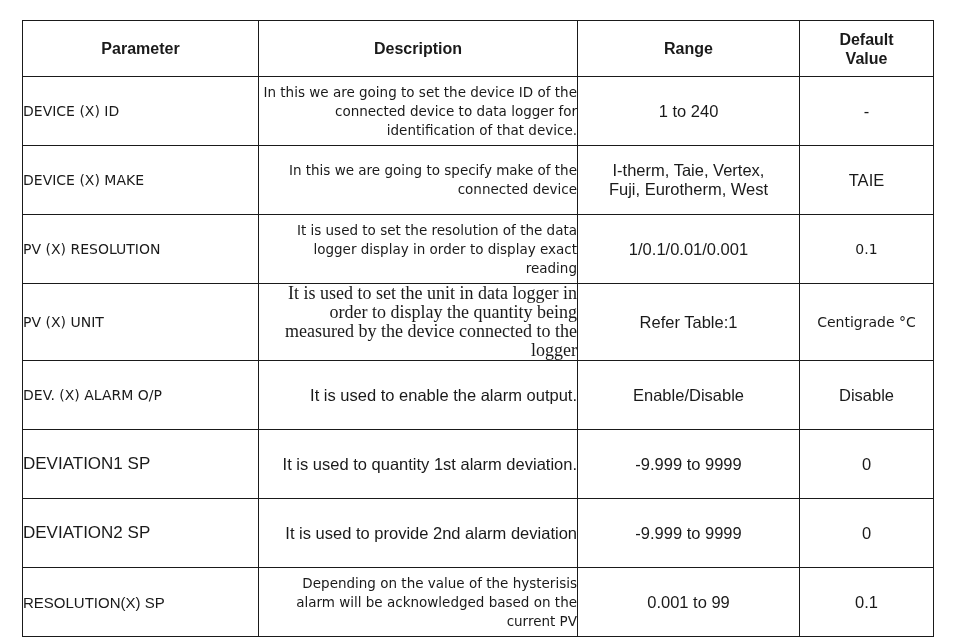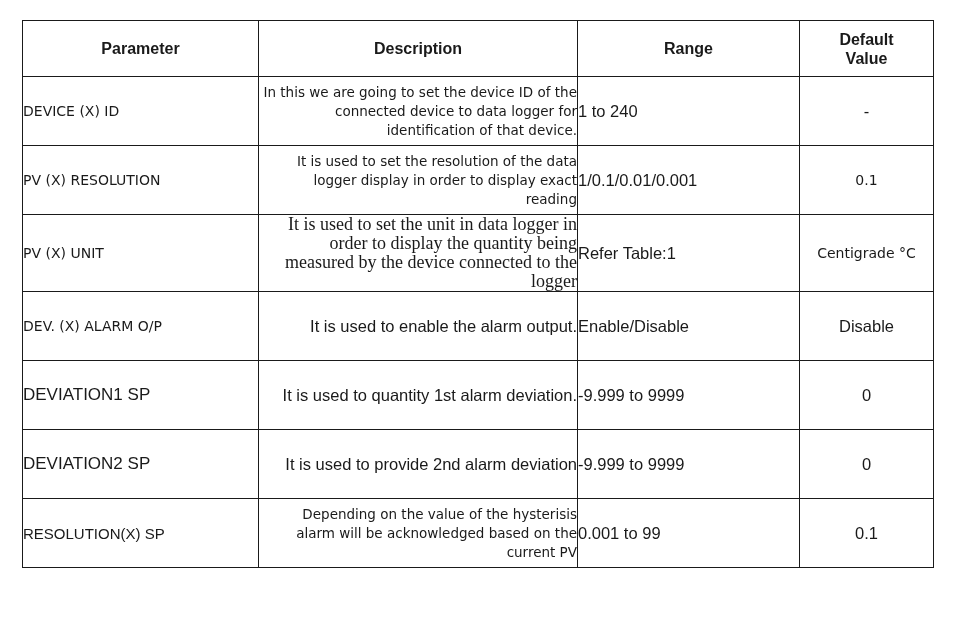--- a/index.html
+++ b/index.html
@@ -18,21 +18,21 @@
   .tbl th {
     font-family: "Liberation Sans", sans-serif;
     font-weight: bold; font-size: 16px; text-align: center; height: 55px;
     line-height: 19px;
   }
   .tbl tr.row td { height: 68px; }
   td.param { text-align: left; font-family: "DejaVu Sans", sans-serif; font-size: 14px; }
   td.param.arial { font-family: "Liberation Sans", sans-serif; font-size: 17px; }
   td.desc { text-align: right; padding-left: 4px; font-family: "DejaVu Sans", sans-serif; font-size: 13.5px; line-height: 19px; }
   td.desc.arial { font-family: "Liberation Sans", sans-serif; font-size: 16.5px; }
-  td.range { text-align: left; font-family: "Liberation Sans", sans-serif; font-size: 16.5px; line-height: 19px; }
+  td.range { text-align: center; font-family: "Liberation Sans", sans-serif; font-size: 16.5px; line-height: 19px; }
   td.def { text-align: center; font-family: "Liberation Sans", sans-serif; font-size: 16.5px; }
   td.def.calibri { font-family: "DejaVu Sans", sans-serif; font-size: 14px; }
   .cell-text { white-space: pre-line; }
 </style>
 </head>
 <body>
 
 <table class="tbl">
   <colgroup>
     <col style="width:236px">
@@ -51,20 +51,28 @@
 
   <tr class="row">
     <td class="param"><span class="cell-text">DEVICE (X) ID</span></td>
     <td class="desc"><span class="cell-text">In this we are going to set the device ID of the
 connected device to data logger for
 identification of that device.</span></td>
     <td class="range"><span class="cell-text">1 to 240</span></td>
     <td class="def"><span class="cell-text">-</span></td>
   </tr>
 
+  <tr class="row">
+    <td class="param"><span class="cell-text">DEVICE (X) MAKE</span></td>
+    <td class="desc"><span class="cell-text">In this we are going to specify  make of the
+ connected device</span></td>
+    <td class="range"><span class="cell-text">I-therm, Taie, Vertex,
+Fuji, Eurotherm, West</span></td>
+    <td class="def"><span class="cell-text">TAIE</span></td>
+  </tr>
 
   <tr class="row">
     <td class="param"><span class="cell-text">PV (X) RESOLUTION</span></td>
     <td class="desc"><span class="cell-text">It is used to set the resolution of the data
 logger display in order to display exact
 reading</span></td>
     <td class="range"><span class="cell-text">1/0.1/0.01/0.001</span></td>
     <td class="def calibri"><span class="cell-text">0.1</span></td>
   </tr>
 

